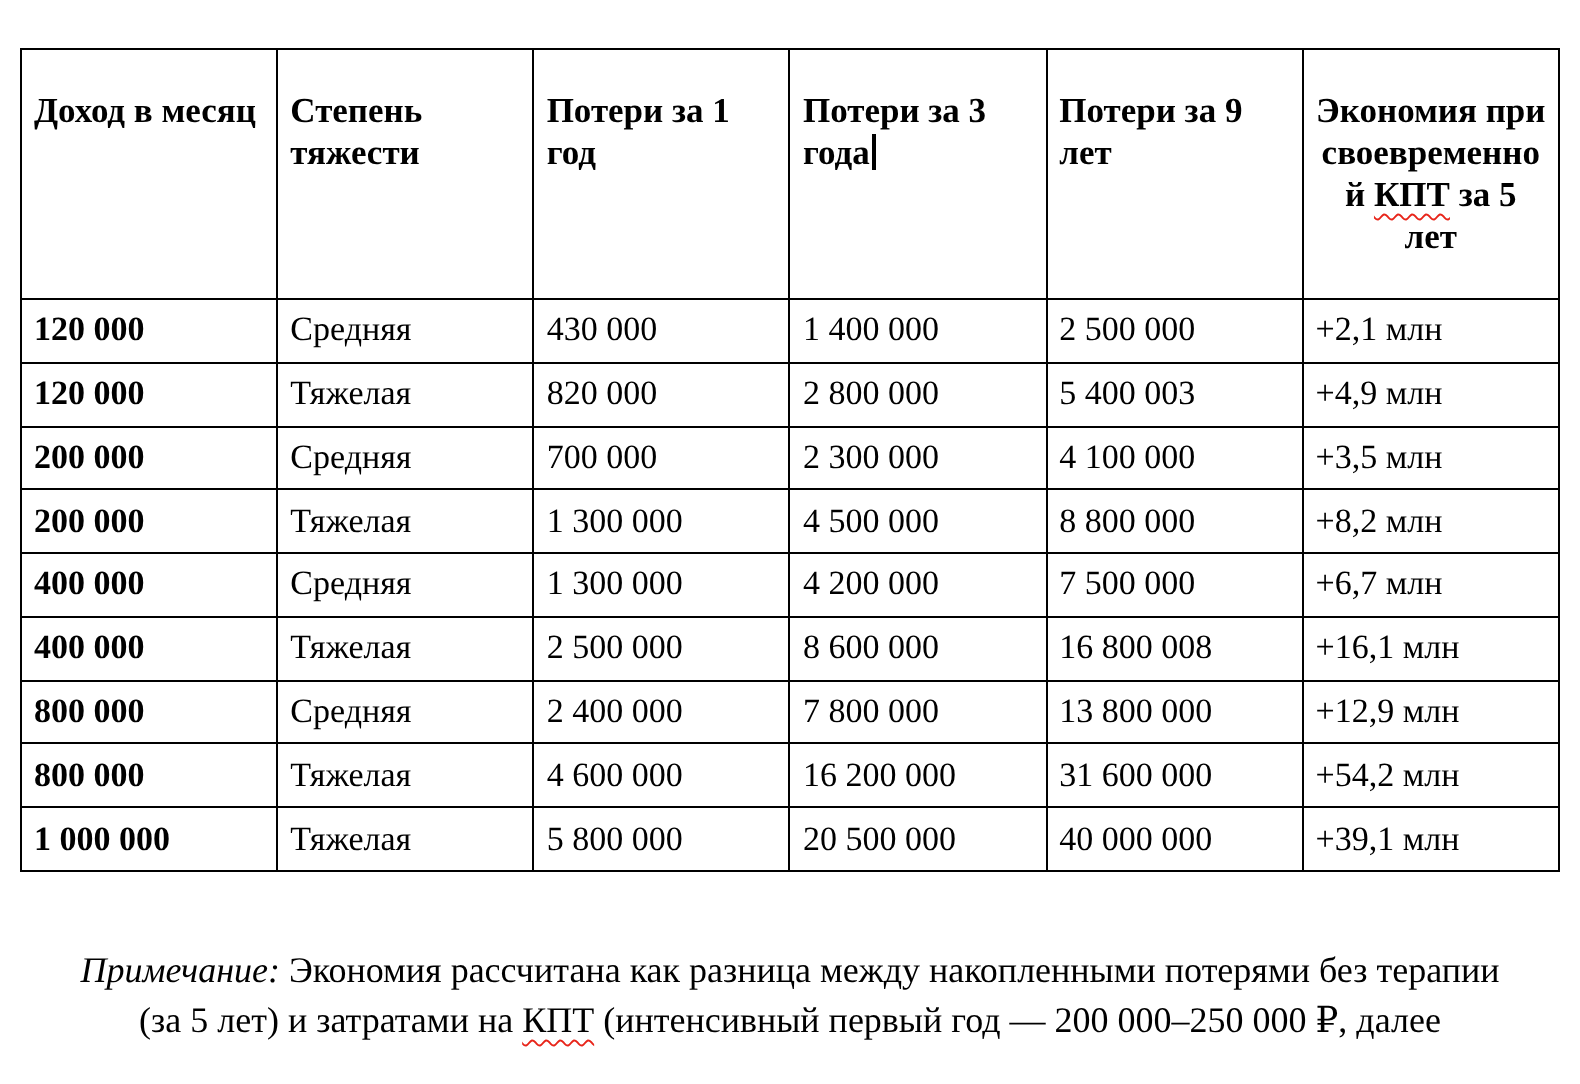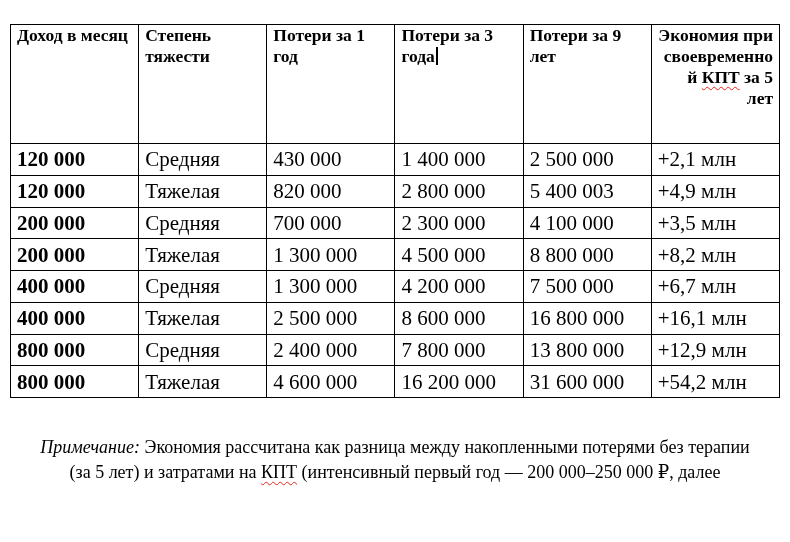--- a/index.html
+++ b/index.html
@@ -29,30 +29,30 @@
   th, td {
     border: 1px solid #000000;
     box-sizing: border-box;
     overflow: hidden;
   }
   th {
     font-size: 17.5px;
     font-weight: bold;
     text-align: left;
     vertical-align: top;
-    padding: 0 6px;
+    padding: 20px 6px;
     height: 119px;
     line-height: 21px;
     overflow-wrap: break-word;
   }
   th.center {
-    text-align: right;
+    text-align: center;
   }
   td {
-    font-size: 21px;
+    font-size: 17px;
     height: 31.78px;
     padding: 2px 6px;
     vertical-align: middle;
     line-height: 20px;
     white-space: nowrap;
   }
   tbody td:first-child {
     font-weight: bold;
   }
   .caret {
@@ -137,37 +137,45 @@
           <td>1 300 000</td>
           <td>4 200 000</td>
           <td>7 500 000</td>
           <td>+6,7 млн</td>
         </tr>
         <tr>
           <td>400 000</td>
           <td>Тяжелая</td>
           <td>2 500 000</td>
           <td>8 600 000</td>
-          <td>16 800 000</td>
+          <td>16 800 008</td>
           <td>+16,1 млн</td>
         </tr>
         <tr>
           <td>800 000</td>
           <td>Средняя</td>
           <td>2 400 000</td>
           <td>7 800 000</td>
           <td>13 800 000</td>
           <td>+12,9 млн</td>
         </tr>
         <tr>
           <td>800 000</td>
           <td>Тяжелая</td>
           <td>4 600 000</td>
           <td>16 200 000</td>
           <td>31 600 000</td>
           <td>+54,2 млн</td>
         </tr>
+        <tr>
+          <td>1 000 000</td>
+          <td>Тяжелая</td>
+          <td>5 800 000</td>
+          <td>20 500 000</td>
+          <td>40 000 000</td>
+          <td>+39,1 млн</td>
+        </tr>
       </tbody>
   </table>
 
   <p class="note"><em>Примечание:</em><span> Экономия рассчитана как разница между накопленными потерями без терапии</span><br><span>(за 5 лет) и затратами на </span><span class="squiggle">КПТ</span><span> (интенсивный первый год — 200 000–250 000 ₽, далее</span></p>
 
 </div>
 
 </body></html>

